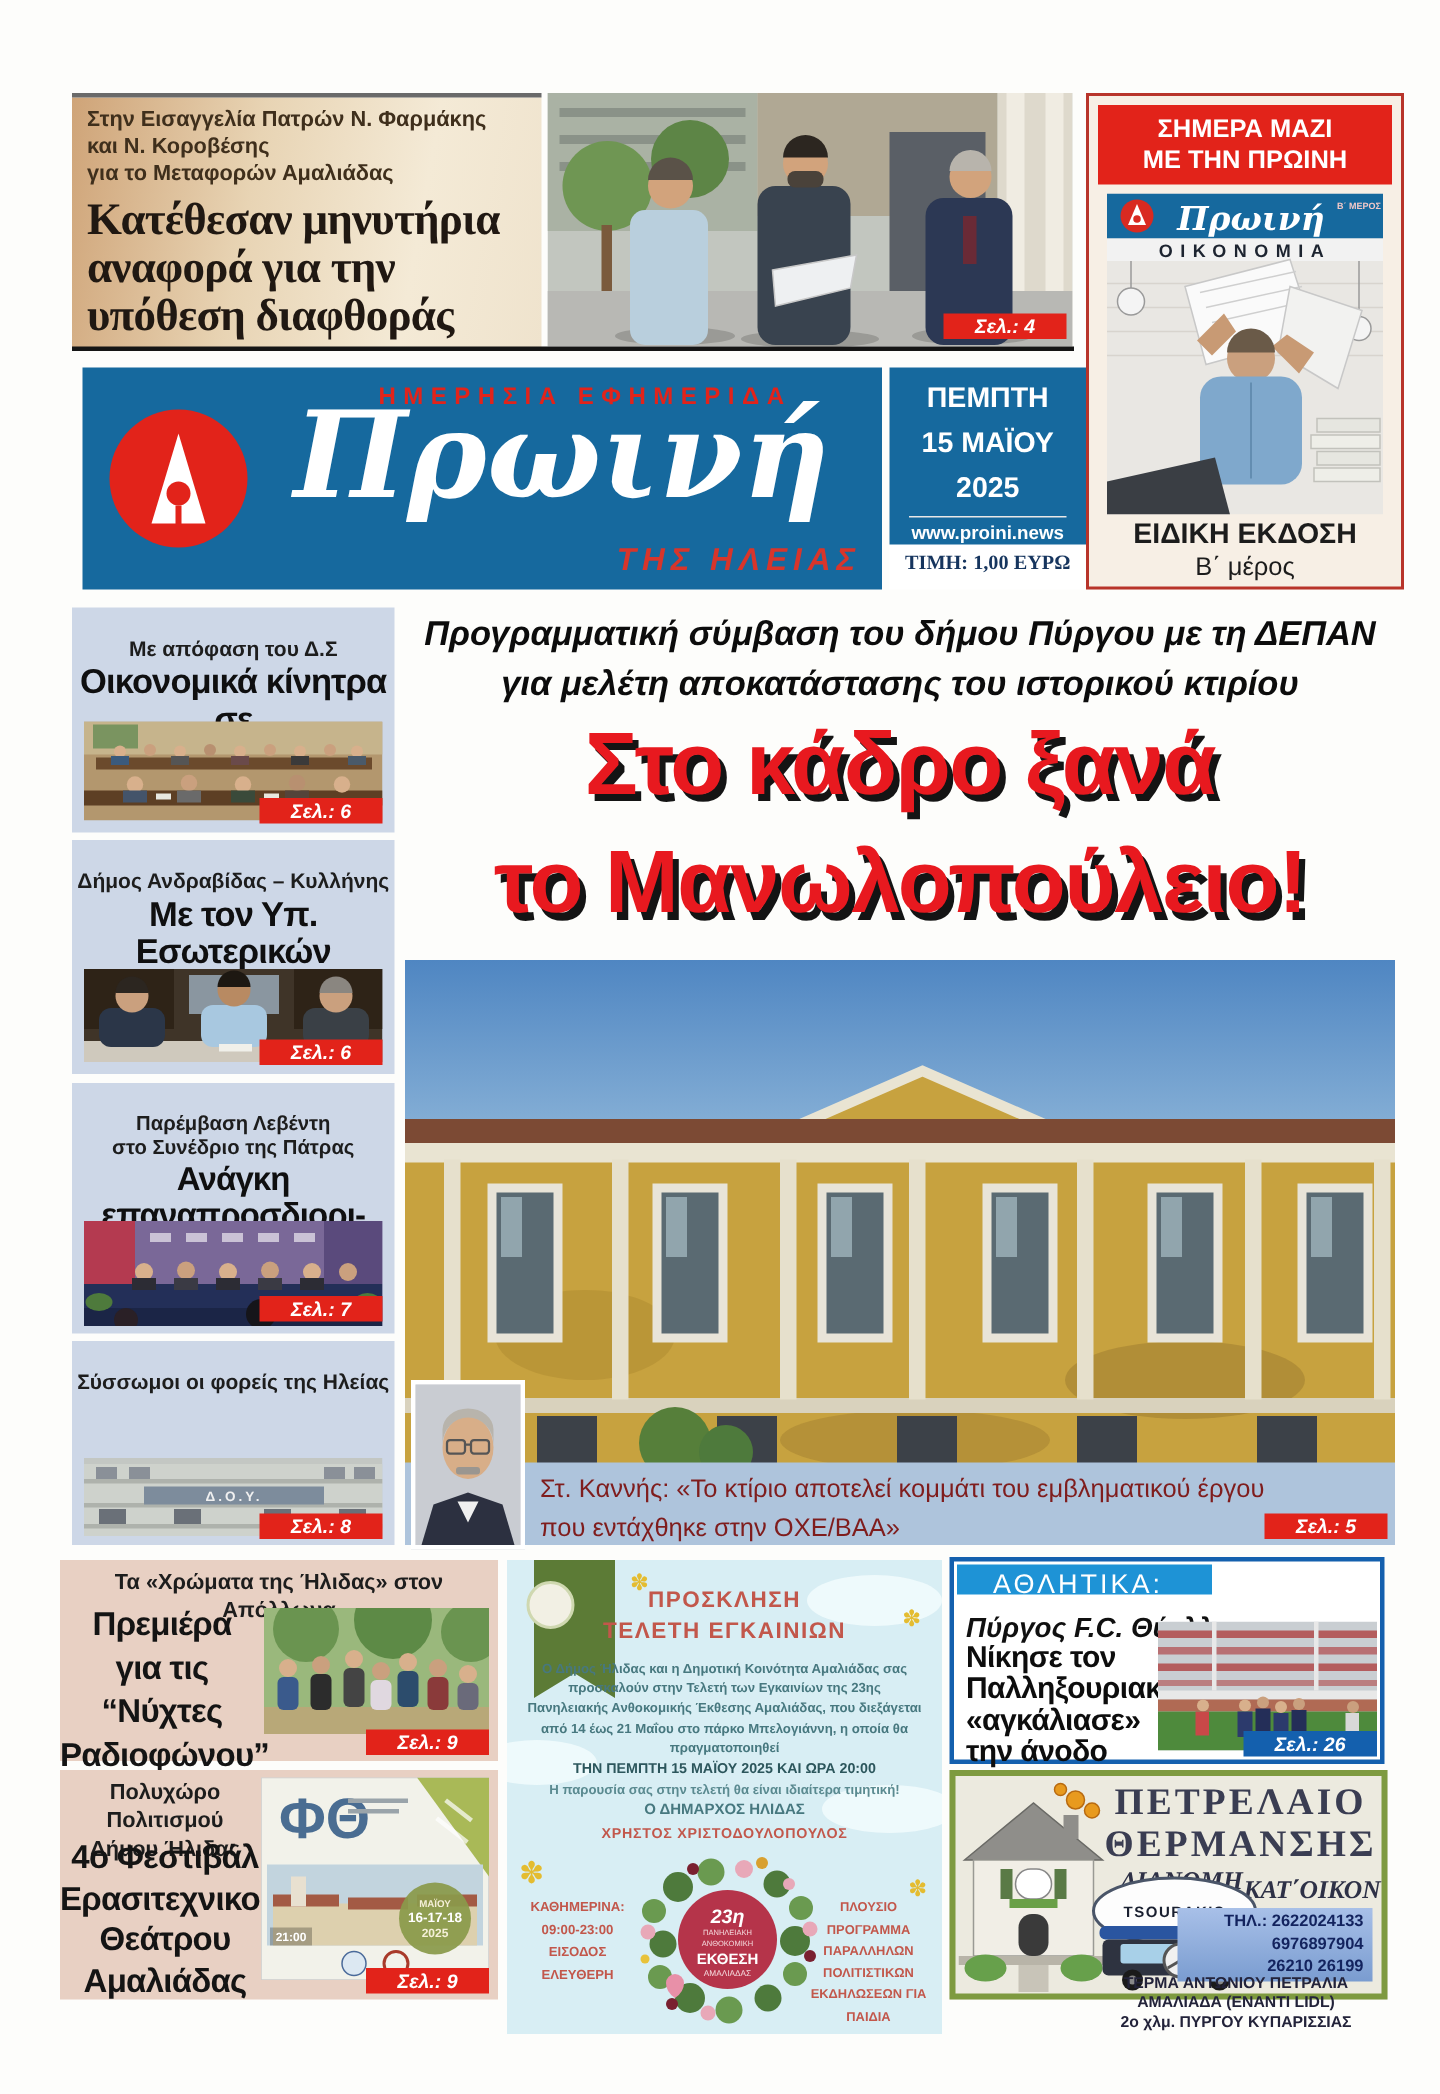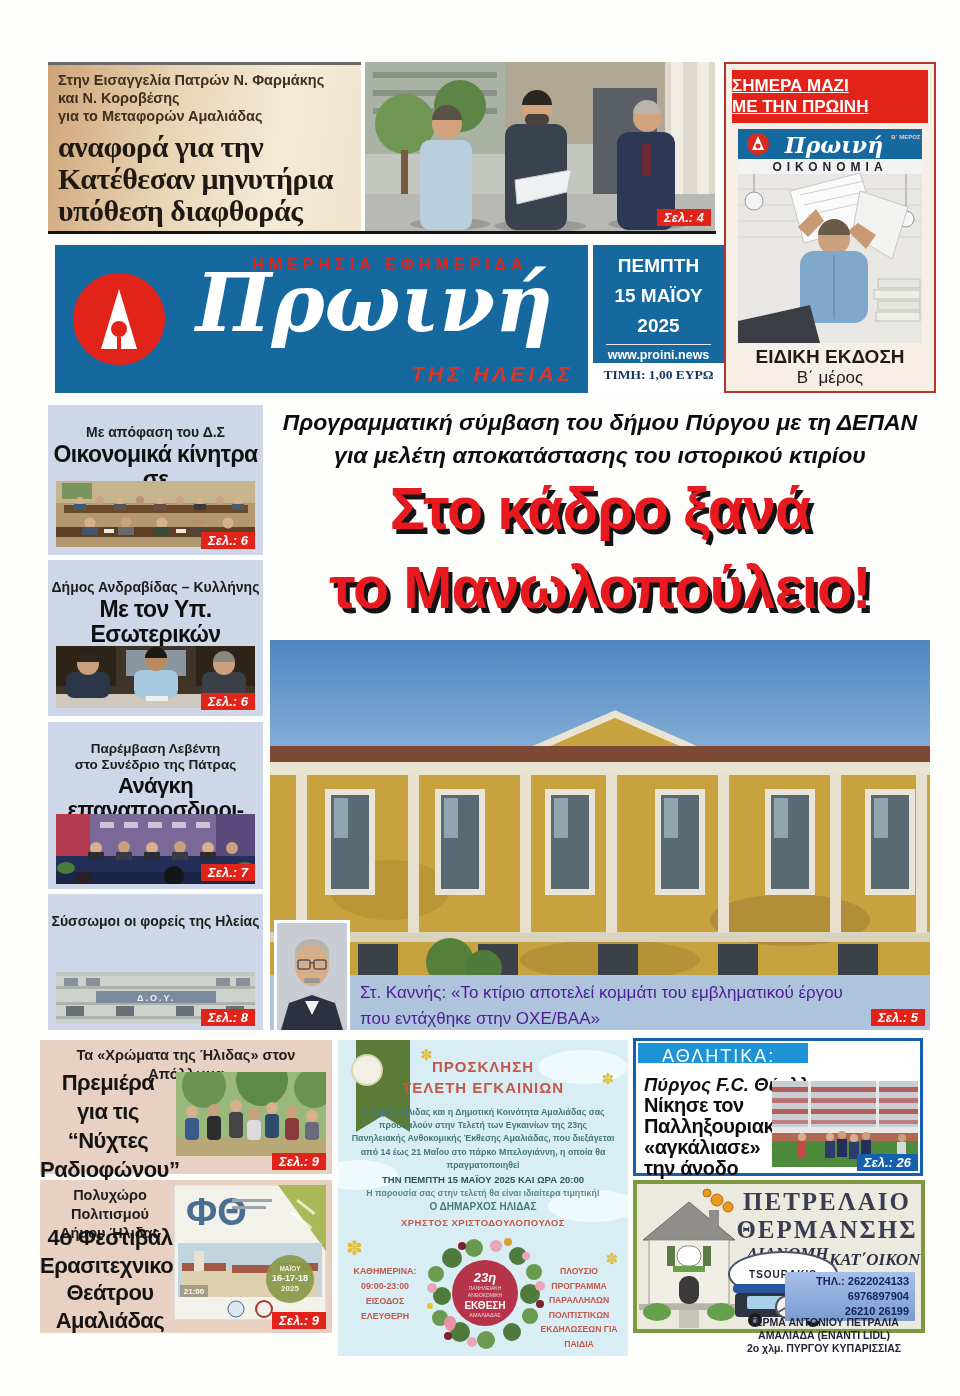--- a/index.html
+++ b/index.html
@@ -9,26 +9,26 @@
   
   .tl-box{left:48px;top:62px;width:313px;height:169px;
           background:linear-gradient(100deg,#cfa478 0%,#e8d4b4 38%,#f4ead6 72%,#efe3cd 100%);
           border-top:3px solid #6a6a6a;}
   .tl-kicker{font-weight:bold;font-size:14.5px;line-height:1.24;color:#3f2f1c;padding:7px 0 0 10px;}
   .tl-head{font-family:"Liberation Serif",serif;font-weight:bold;font-size:30px;line-height:1.07;
            letter-spacing:-0.5px;color:#201812;padding:5px 0 0 10px;}
   .rule{left:48px;top:231px;width:668px;height:3px;background:#151515;}
   
   .ptag{position:absolute;background:#e2231a;color:#fff;font-weight:bold;font-style:italic;
-        font-size:13px;line-height:17px;padding:0 7px;}
+        font-size:13px;line-height:17px;padding:0 21px;}
   .ptag.blue{background:#1460ae;}
   
   .supp{left:724px;top:62px;width:212px;height:331px;background:#f7efe5;border:2px solid #b8342a;box-sizing:border-box;}
   .supp-head{margin:6px;background:#e2231a;color:#fff;font-weight:bold;font-size:17px;line-height:1.25;
-             text-align:left;padding:5px 0;text-decoration:underline;}
+             text-align:center;padding:5px 0;}
   .supp-foot1{font-weight:bold;font-size:19px;color:#1c1c1c;text-align:center;margin-top:3px;}
   .supp-foot2{font-size:17px;color:#1c1c1c;text-align:center;}
   
   .mast{left:55px;top:245px;width:533px;height:148px;background:#16699e;}
   .mast-topline{position:absolute;left:150px;top:11px;width:370px;text-align:center;color:#e2231a;
                 font-weight:bold;font-size:16px;letter-spacing:5px;}
   .mast-title{position:absolute;left:112px;top:18px;width:415px;text-align:center;color:#fff;
               font-family:"DejaVu Serif",serif;font-style:italic;font-weight:bold;font-size:80px;line-height:1;}
   .mast-sub{position:absolute;right:14px;bottom:7px;color:#d8352b;font-style:italic;font-weight:bold;
             font-size:21px;letter-spacing:4px;}
@@ -46,21 +46,21 @@
   .l-kick.sm{font-size:13.5px;}
   .l-head{font-weight:bold;font-size:23px;line-height:1.1;letter-spacing:-0.6px;color:#0f0f10;text-align:center;padding-top:2px;}
   .l-head.sm{font-size:22px;}
   .l-photo{position:absolute;left:8px;width:199px;}
   
   .lead-kick{left:270px;top:406px;width:660px;text-align:center;font-style:italic;font-weight:bold;
              font-size:23px;line-height:1.45;color:#0c0c0c;}
   .lead-head{left:270px;top:470px;width:660px;text-align:center;font-weight:800;font-size:59px;line-height:1.34;
              letter-spacing:-1px;color:#e8191f;text-shadow:4px 5px 0 #141414;}
   .capbar{left:270px;top:975px;width:660px;height:55px;background:#aec4dc;}
-  .cap-text{position:absolute;left:90px;top:5px;font-size:17px;line-height:1.5;color:#4c1d95;}
+  .cap-text{position:absolute;left:90px;top:5px;font-size:17px;line-height:1.5;color:#7f1d1d;}
   .portrait{position:absolute;left:4px;top:-55px;width:70px;height:107px;border:3px solid #fff;background:#c9ccd2;}
   
   .bstory{left:40px;width:292px;background:#e8d0c3;}
   .b-kick{font-weight:bold;font-size:14.5px;color:#1d1d1d;text-align:center;padding-top:6px;line-height:1.3;}
   .b-head{position:absolute;font-weight:bold;font-size:22px;line-height:1.3;letter-spacing:-0.5px;color:#141414;text-align:center;}
   .poster{left:338px;top:1040px;width:290px;height:316px;background:#d8eef4;overflow:hidden;}
   .ribbon{position:absolute;left:18px;top:0;width:54px;height:92px;background:#5c7b36;
           clip-path:polygon(0 0,100% 0,100% 100%,50% 82%,0 100%);}
   .ribbon-circle{position:absolute;left:13px;top:14px;width:28px;height:28px;border-radius:50%;
                  background:#f2f0e4;border:2px solid #cfd8b0;}
@@ -104,22 +104,22 @@
 
 <div class="page">
 
   <div class="abs tl-box">
     <div class="tl-kicker">
       <div>Στην Εισαγγελία Πατρών Ν. Φαρμάκης</div>
       <div>και Ν. Κοροβέσης</div>
       <div>για το Μεταφορών Αμαλιάδας</div>
     </div>
     <div class="tl-head">
+      <div>Κατέθεσαν μηνυτήρια</div>
       <div>αναφορά για την</div>
-      <div>Κατέθεσαν μηνυτήρια</div>
       <div>υπόθεση διαφθοράς</div>
     </div>
   </div>
 
   <div class="abs" style="left:365px;top:62px;width:350px;height:169px;">
     <svg width="350" height="169" viewBox="0 0 350 169">
       <rect width="350" height="169" fill="#c2c6bf"></rect>
       <rect x="0" y="0" width="140" height="92" fill="#aab2a4"></rect>
       <rect x="8" y="10" width="124" height="6" fill="#8a9288"></rect>
         <rect x="8" y="28" width="124" height="6" fill="#8a9288"></rect>

